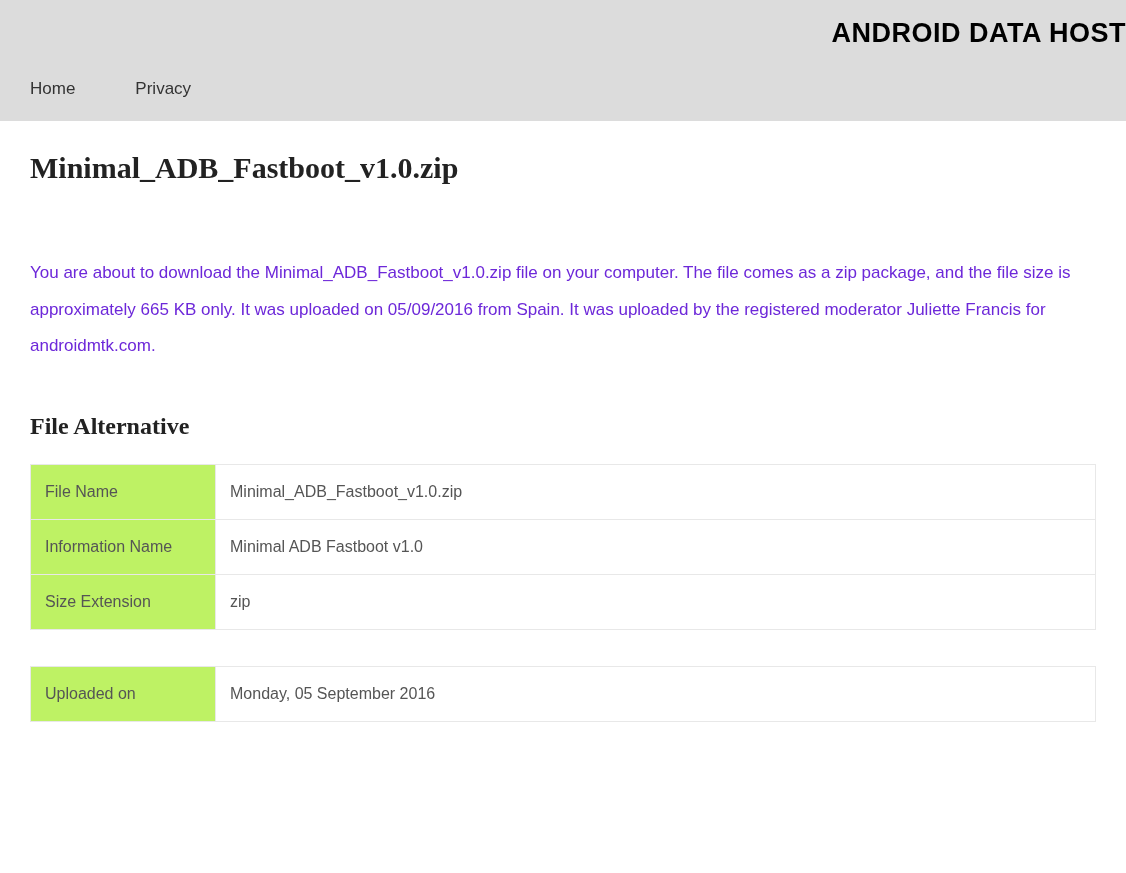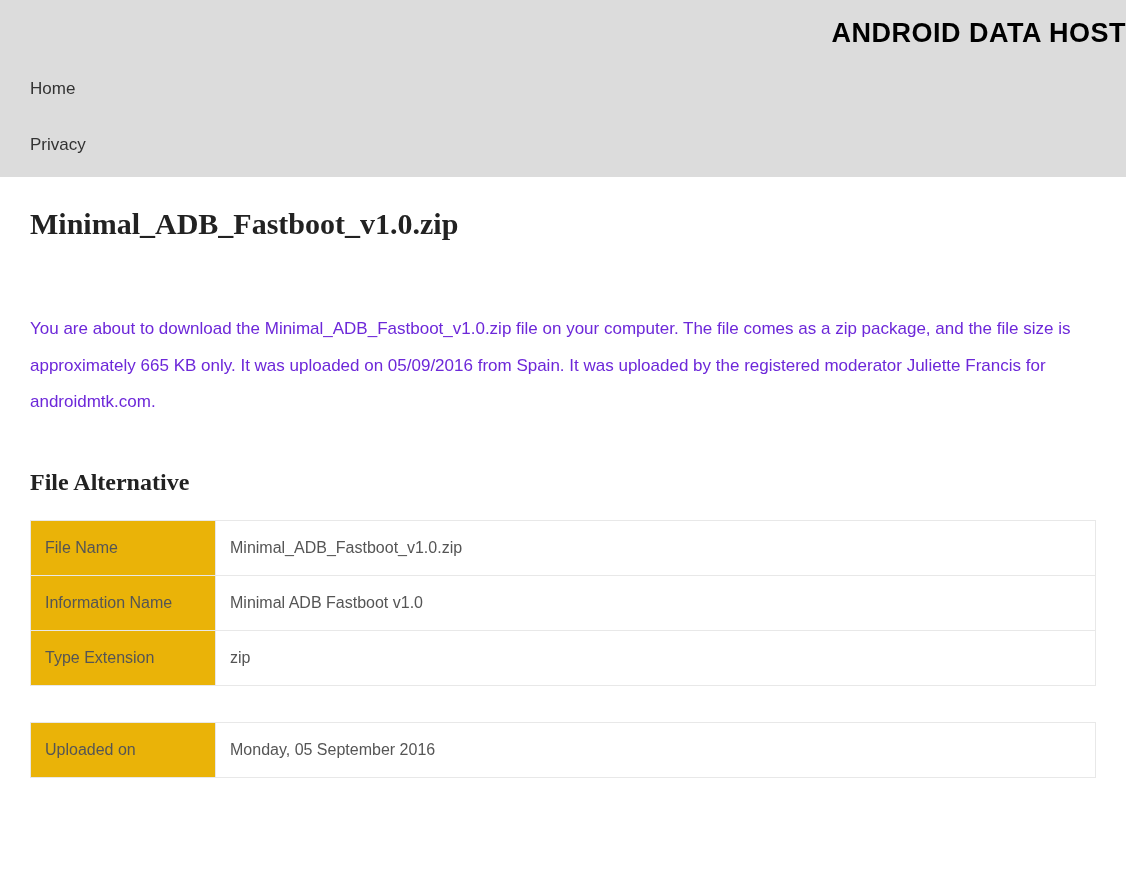--- a/index.html
+++ b/index.html
@@ -20,23 +20,22 @@
     .site-title {
       text-align: right;
       font-weight: 900;
       font-size: 27px;
       letter-spacing: 0.5px;
       padding: 18px 0 12px 0;
       color: #000;
     }
     .nav {
       display: flex;
-      gap: 36px;
+      gap: 60px;
       padding: 18px 30px 22px 30px;
-      flex-direction: column;
     }
     .nav a {
       color: #333;
       text-decoration: none;
       font-size: 17px;
     }
     .content {
       padding: 30px 30px 0 30px;
     }
     h1.page-title {
@@ -65,21 +64,21 @@
       margin-bottom: 36px;
     }
     table td {
       border: 1px solid #e8e8e8;
       padding: 18px 14px;
       font-size: 16px;
       color: #555;
     }
     table td:first-child {
       width: 185px;
-      background: #eab308;
+      background: #bef264;
     }
   </style>
 </head>
 <body>
 
 <div class="header">
   <div class="site-title">ANDROID DATA HOST</div>
   <nav class="nav">
     <a href="#">Home</a>
     <a href="#">Privacy</a>
@@ -97,21 +96,21 @@
     <tbody>
         <tr>
       <td>File Name</td>
       <td>Minimal_ADB_Fastboot_v1.0.zip</td>
     </tr>
     <tr>
       <td>Information Name</td>
       <td>Minimal ADB Fastboot v1.0</td>
     </tr>
     <tr>
-      <td>Type Extension</td>
+      <td>Size Extension</td>
       <td>zip</td>
     </tr>
   </tbody>
     </table>
 
 
   <table>
     <tbody>
         <tr>
       <td>Uploaded on</td>

